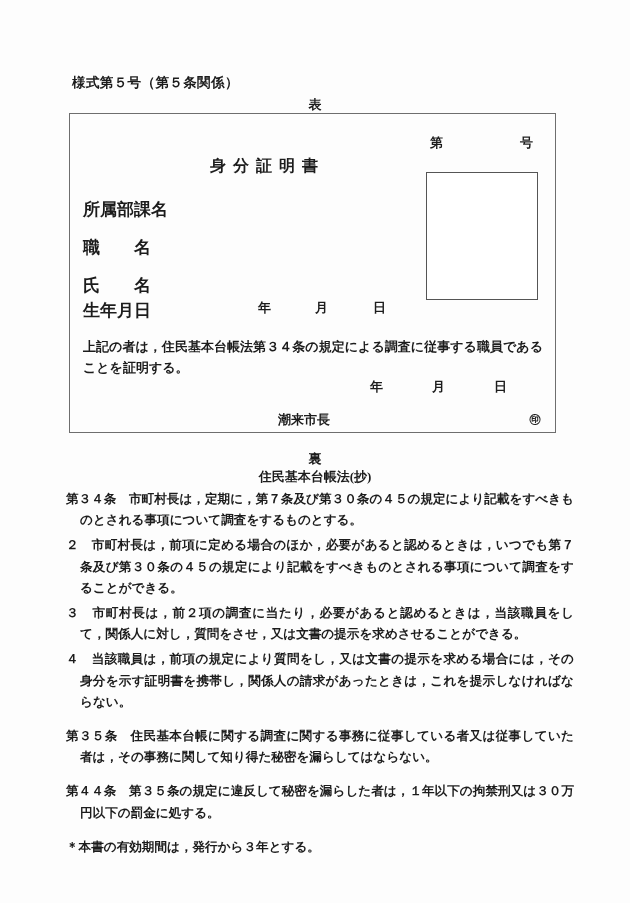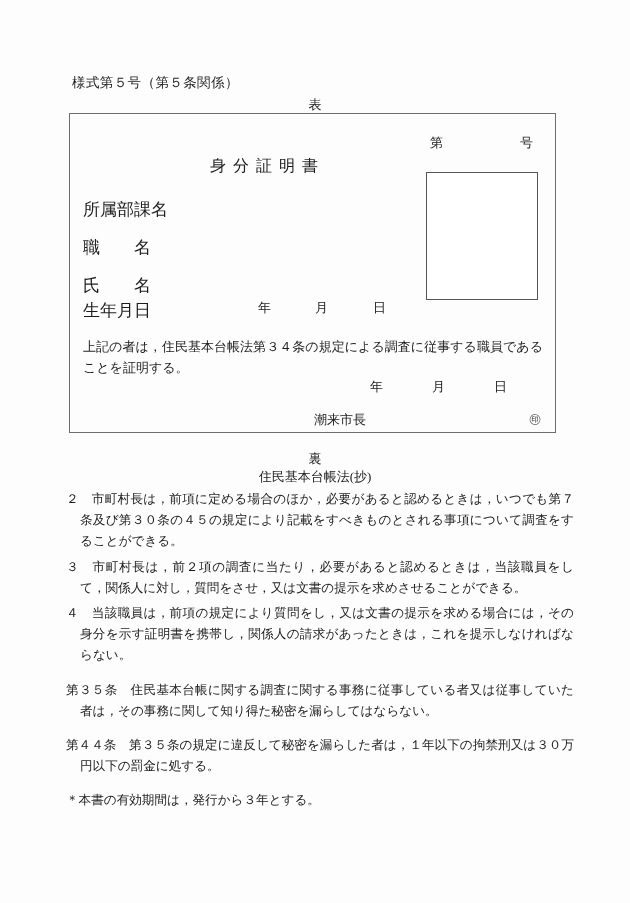--- a/index.html
+++ b/index.html
@@ -15,20 +15,21 @@
     color: #1c1c1c;
     background: #fdfdfd;
     overflow: hidden;
   }
 
   .page {
     position: absolute;
     left: 0; top: 0;
     width: 630px;
     height: 903px;
+    font-weight: bold;
   }
 
   
   .form-no {
     position: absolute;
     left: 72px;
     top: 74px;
     font-size: 13.5px;
     letter-spacing: 0.4px;
     white-space: nowrap;
@@ -139,21 +140,20 @@
     position: absolute;
     left: 13px;
     top: 297px;
     width: 460px;
     font-size: 13px;
   }
   .signature .mayor {
     position: absolute;
     left: 195px;
     white-space: nowrap;
-    margin-left: 36px;
   }
   .signature .seal {
     position: absolute;
     right: 2px;
     font-size: 12px;
   }
 
   
   .legal {
     position: absolute;
@@ -245,20 +245,21 @@
 
   </div>
 
   <div class="side-label side-label-ura">裏</div>
 
   <div class="law-title">住民基本台帳法(抄)</div>
 
   <div class="legal">
 
 
+    <p class="legal-p hang">第３４条　市町村長は，定期に，第７条及び第３０条の４５の規定により記載をすべきものとされる事項について調査をするものとする。</p>
 
     <p class="legal-p hang">２　市町村長は，前項に定める場合のほか，必要があると認めるときは，いつでも第７条及び第３０条の４５の規定により記載をすべきものとされる事項について調査をすることができる。</p>
 
     <p class="legal-p hang">３　市町村長は，前２項の調査に当たり，必要があると認めるときは，当該職員をして，関係人に対し，質問をさせ，又は文書の提示を求めさせることができる。</p>
 
     <p class="legal-p hang">４　当該職員は，前項の規定により質問をし，又は文書の提示を求める場合には，その身分を示す証明書を携帯し，関係人の請求があったときは，これを提示しなければならない。</p>
 
 
     <p class="legal-p hang gap">第３５条　住民基本台帳に関する調査に関する事務に従事している者又は従事していた者は，その事務に関して知り得た秘密を漏らしてはならない。</p>
 

